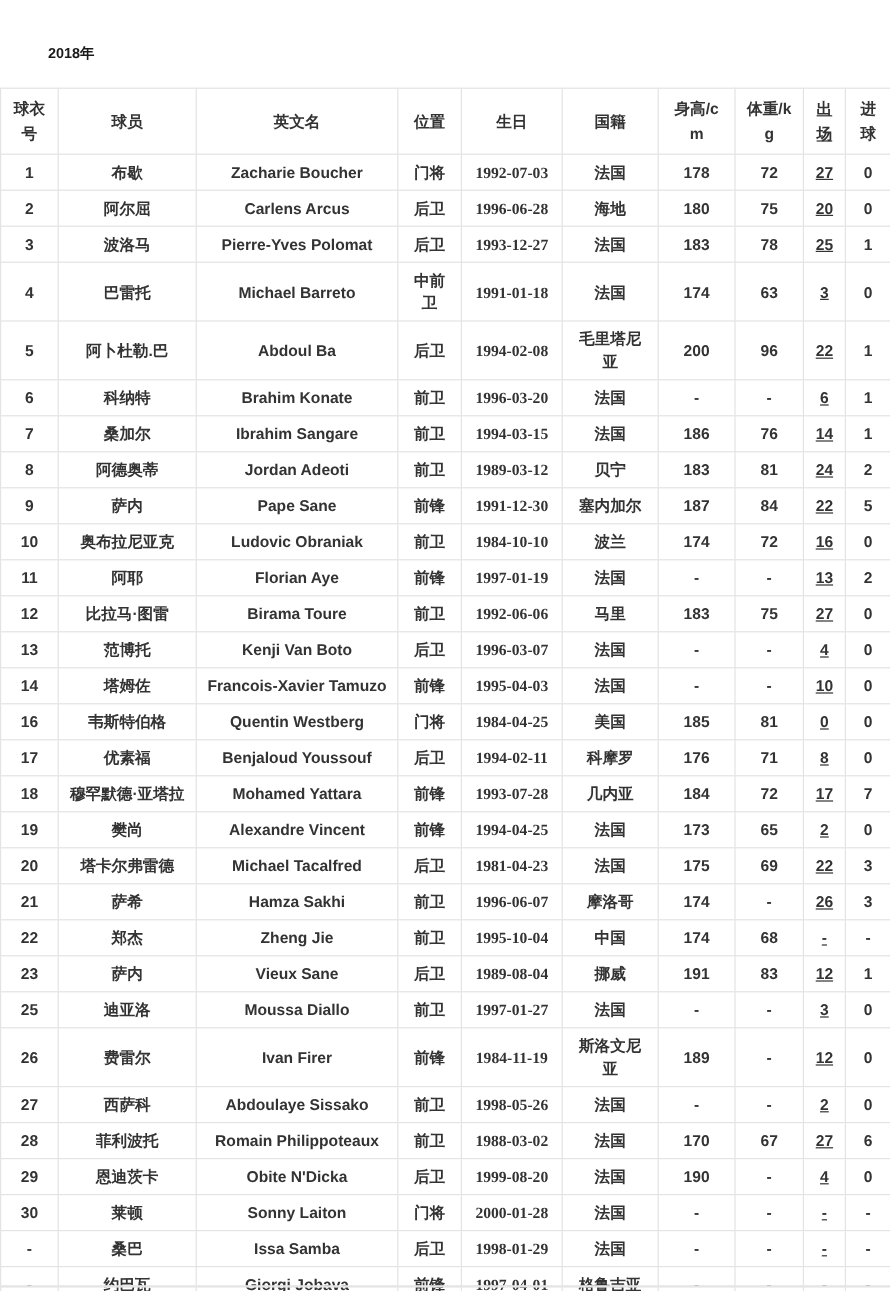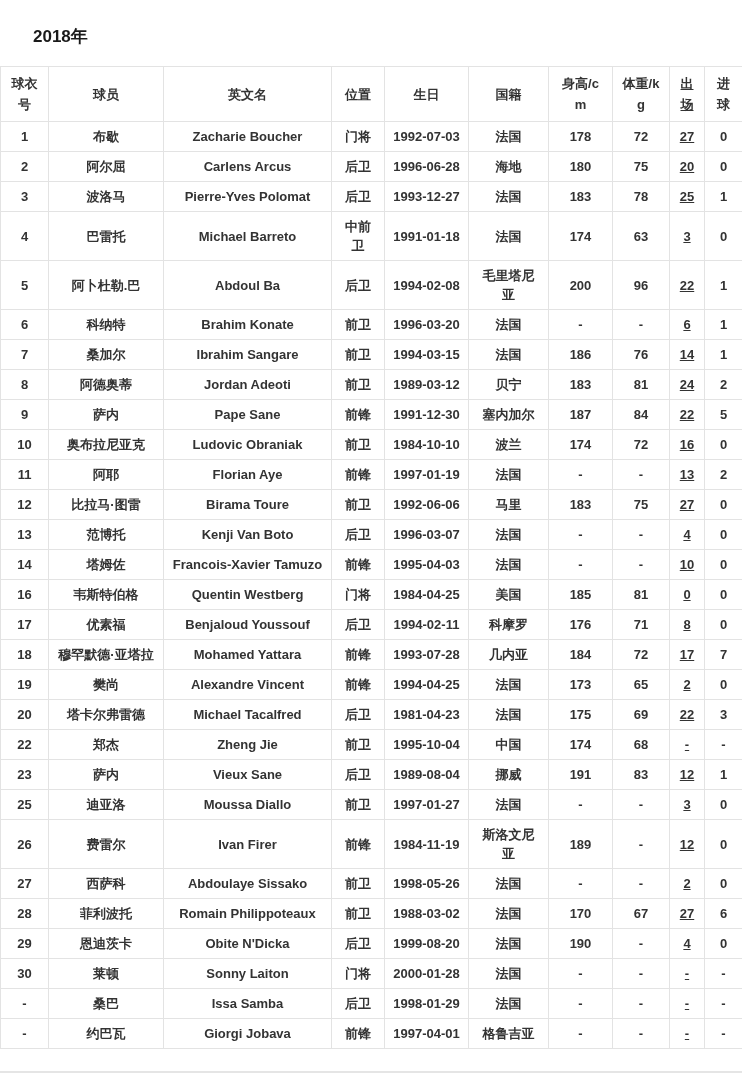--- a/index.html
+++ b/index.html
@@ -9,23 +9,23 @@
   }
   body {
     position: relative;
     width: 742px;
     height: 1076px;
     overflow: hidden;
     font-family: "Liberation Sans", "DejaVu Sans", sans-serif;
     color: #333;
   }
   .page-title {
-    margin: 5px;
+    margin: 12px;
     padding: 22px 0 0 28px;
-    font-size: 17px;
+    font-size: 12px;
     line-height: 20px;
     font-weight: bold;
     color: #1a1a1a;
   }
   table.roster {
     margin-top: 19px;
     width: 742px;
     border-collapse: collapse;
     table-layout: fixed;
     padding-left: 20px;
@@ -50,21 +50,21 @@
     padding: 5px 2px;
   }
   
   table.roster th:nth-child(1)                          { padding-left: 5px;  padding-right: 5px; }
   table.roster th:nth-child(4),  table.roster td:nth-child(4)  { padding-left: 7px;  padding-right: 7px; margin-top: 40px; }
   table.roster th:nth-child(6),  table.roster td:nth-child(6)  { padding-left: 8px;  padding-right: 8px; margin-left: 34px; }
   table.roster th:nth-child(7)                          { padding-left: 8px;  padding-right: 8px; }
   table.roster th:nth-child(8)                          { padding-left: 8px;  padding-right: 8px; }
   table.roster th:nth-child(9),  table.roster td:nth-child(9)  { padding-left: 6px;  padding-right: 6px; text-decoration: underline; }
   table.roster th:nth-child(10), table.roster td:nth-child(10) { padding-left: 6px;  padding-right: 6px; text-align: center; }
-  table.roster td:nth-child(5) { white-space: nowrap; }
+  table.roster td:nth-child(5) { white-space: nowrap; font-family: Liberation Serif, serif; }
   .next-section-divider {
     position: absolute;
     top: 1071px;
     left: 0;
     width: 742px;
     height: 0;
     border-top: 2px solid #e5e5e5;
   }
 </style>
 </head>
@@ -322,20 +322,32 @@
         <td>Michael Tacalfred</td>
         <td>后卫</td>
         <td>1981-04-23</td>
         <td>法国</td>
         <td>175</td>
         <td>69</td>
         <td>22</td>
         <td>3</td>
       </tr>
       <tr>
+        <td>21</td>
+        <td>萨希</td>
+        <td>Hamza Sakhi</td>
+        <td>前卫</td>
+        <td>1996-06-07</td>
+        <td>摩洛哥</td>
+        <td>174</td>
+        <td>-</td>
+        <td>26</td>
+        <td>3</td>
+      </tr>
+      <tr>
         <td>22</td>
         <td>郑杰</td>
         <td>Zheng Jie</td>
         <td>前卫</td>
         <td>1995-10-04</td>
         <td>中国</td>
         <td>174</td>
         <td>68</td>
         <td>-</td>
         <td>-</td>

